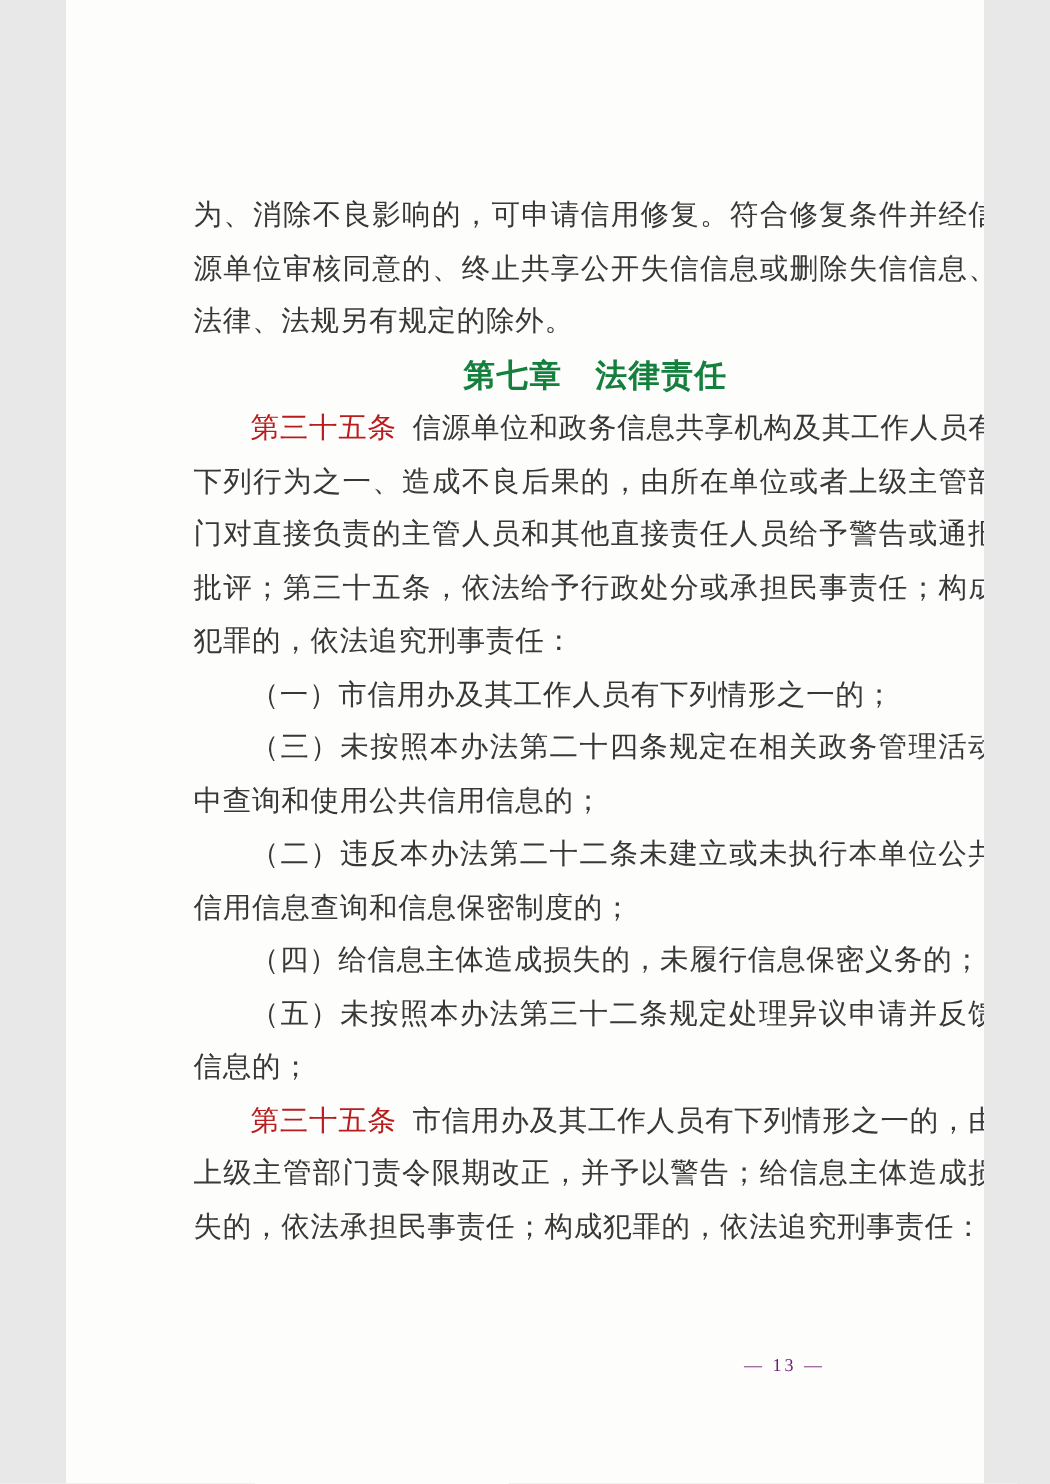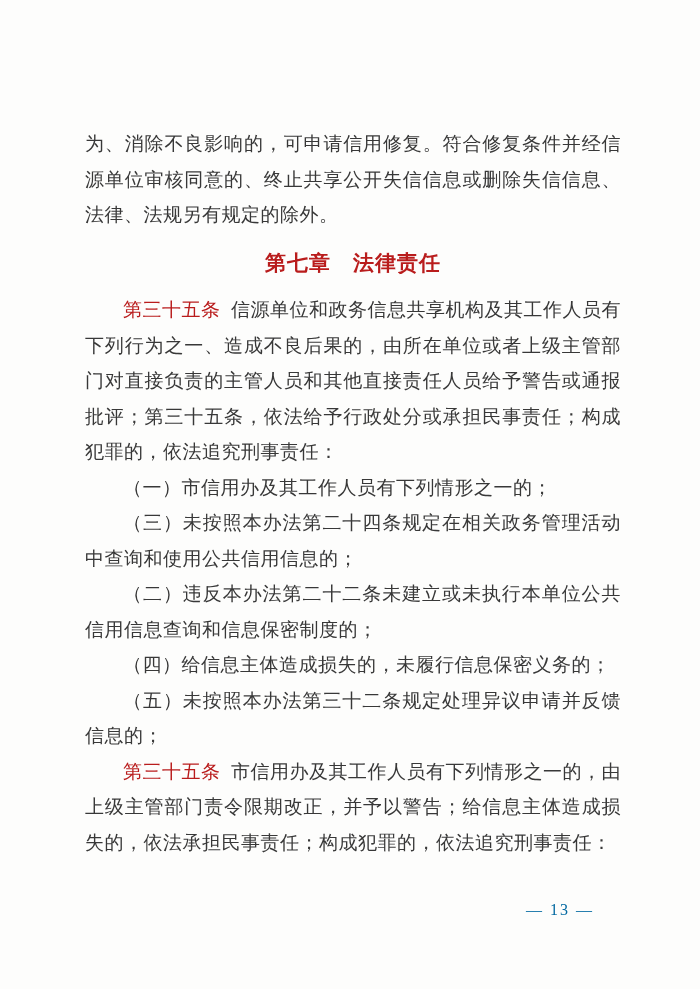--- a/index.html
+++ b/index.html
@@ -2,21 +2,21 @@
 <html lang="zh"><head>
 <meta charset="utf-8">
 <style>
   html, body {
     margin: 0;
     padding: 0;
     background: #e8e8e8;
   }
   .page {
     position: relative;
-    width: 700px;
+    width: 612px;
     height: 989px;
     margin: 0 auto;
     background: #fdfdfc;
     overflow: hidden;
     box-sizing: border-box;
     font-family: "Liberation Serif", "DejaVu Serif", serif;
     color: #383838;
   }
   .content {
     position: absolute;
@@ -29,42 +29,42 @@
     letter-spacing: 0.5px;
   }
   .para {
     margin: 0;
     padding: 0;
   }
   .para.indent {
     text-indent: 2em;
   }
   .chapter-heading {
-    margin: 12px;
+    margin: 0;
     padding: 0;
     text-align: center;
     font-family: "Liberation Sans", "DejaVu Sans", sans-serif;
     font-weight: 700;
     font-size: 21px;
     line-height: 35.5px;
-    color: #b91c1c;
+    color: #15803d;
     letter-spacing: 1px;
   }
   .article-lead {
     font-weight: 400;
     margin-right: 0.55em;
     color: #b91c1c;
   }
   .page-footer {
     position: absolute;
     top: 898px;
     right: 106px;
-    font-size: 16px;
+    font-size: 12px;
     line-height: 24px;
-    color: #0369a1;
+    color: #701a75;
     letter-spacing: 2px;
     font-family: "Liberation Serif", "DejaVu Serif", serif;
   }
 </style>
 </head>
 <body>
 
 <div class="page">
   <div class="content">
 

